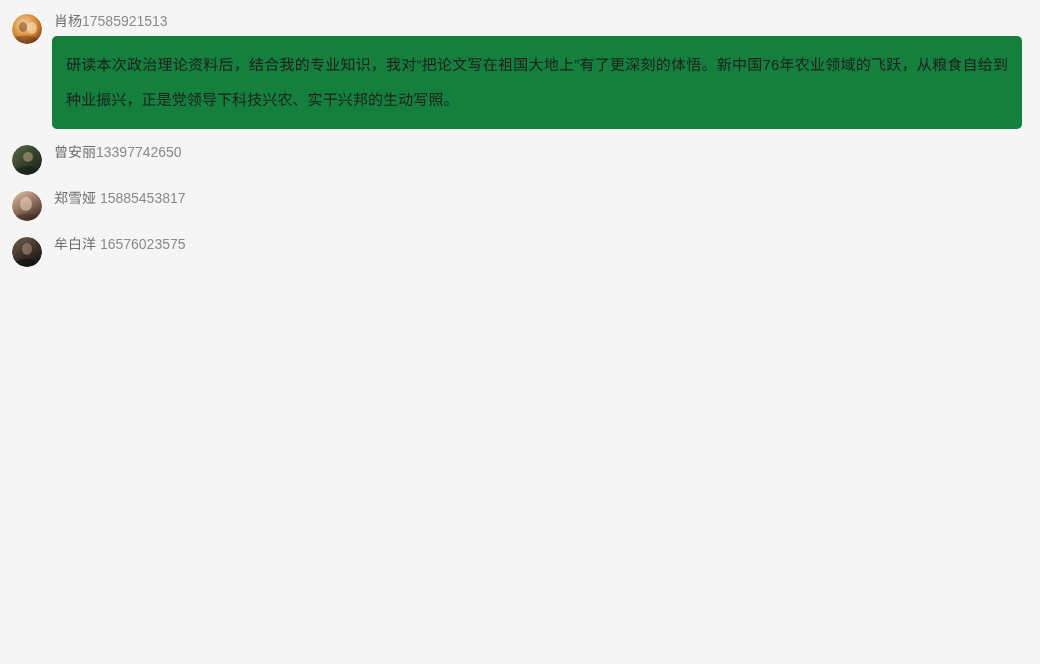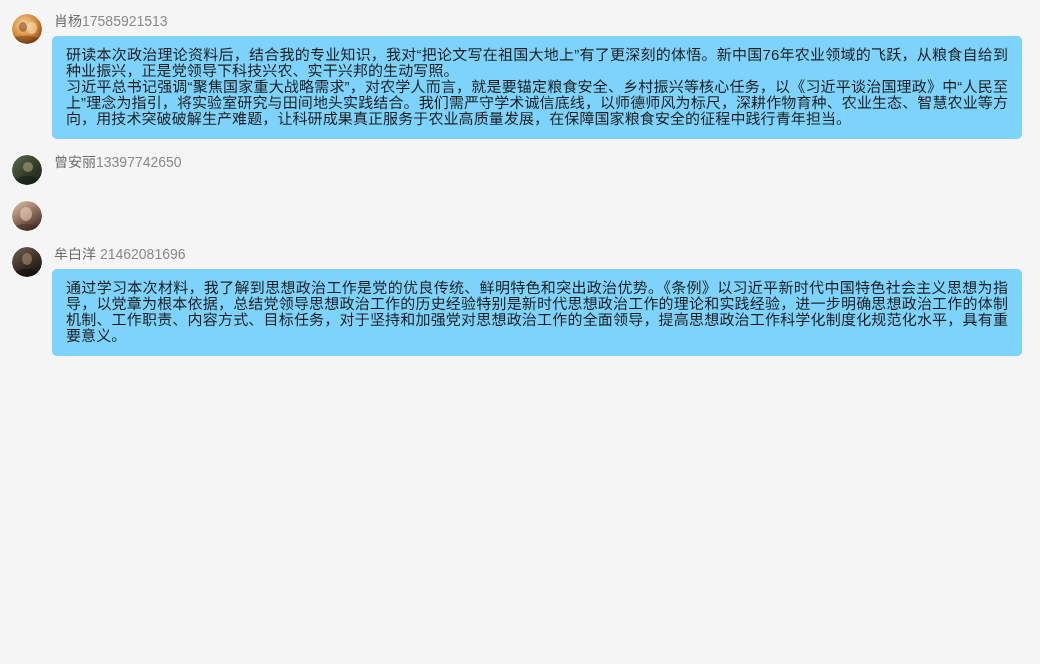--- a/index.html
+++ b/index.html
@@ -45,26 +45,26 @@
     color: #8a8a8a;
     margin: 0 0 6px 2px;
     white-space: nowrap;
     overflow: hidden;
     text-overflow: ellipsis;
   }
   .meta .name {
     color: #6f6f6f;
   }
   .bubble {
-    background: #7dd3fc;
+    background: #15803d;
     border-radius: 5px;
     padding: 11px 14px 12px 14px;
     box-shadow: 0 0 0 1px rgba(0,0,0,0.015);
     font-size: 15px;
-    line-height: 16px;
+    line-height: 35px;
     color: #1f1f1f;
     letter-spacing: 0.1px;
     text-align: justify;
   }
   .bubble p {
     margin: 0;
   }
   .bubble p + p {
     margin-top: 0;
   }
@@ -90,21 +90,20 @@
         <ellipse cx="20" cy="14" rx="5" ry="6" fill="#fbe6c0" opacity="0.55"></ellipse>
         <path d="M0 24 Q15 18 30 26 L30 30 L0 30 Z" fill="#3f1d08" opacity="0.35"></path>
       </svg>
     </div>
     <div class="post-body">
       <div class="meta">
         <span class="name">肖杨</span><span class="uid">17585921513</span>
       </div>
       <div class="bubble">
         <p>研读本次政治理论资料后，结合我的专业知识，我对“把论文写在祖国大地上”有了更深刻的体悟。新中国76年农业领域的飞跃，从粮食自给到种业振兴，正是党领导下科技兴农、实干兴邦的生动写照。</p>
-        <p>习近平总书记强调“聚焦国家重大战略需求”，对农学人而言，就是要锚定粮食安全、乡村振兴等核心任务，以《习近平谈治国理政》中“人民至上”理念为指引，将实验室研究与田间地头实践结合。我们需严守学术诚信底线，以师德师风为标尺，深耕作物育种、农业生态、智慧农业等方向，用技术突破破解生产难题，让科研成果真正服务于农业高质量发展，在保障国家粮食安全的征程中践行青年担当。</p>
       </div>
     </div>
   </div>
 
   <div class="post">
     <div class="avatar">
       <svg viewBox="0 0 30 30" aria-hidden="true">
         <defs>
           <linearGradient id="g2" x1="0" y1="0" x2="1" y2="1">
             <stop offset="0%" stop-color="#5b6b4a"></stop>
@@ -133,41 +132,41 @@
             <stop offset="50%" stop-color="#9b7a66"></stop>
             <stop offset="100%" stop-color="#4b3328"></stop>
           </linearGradient>
         </defs>
         <circle cx="15" cy="15" r="15" fill="url(#g3)"></circle>
         <ellipse cx="14" cy="13" rx="6" ry="7" fill="#f1d9c7" opacity="0.55"></ellipse>
         <path d="M1 26 Q15 19 29 27 L29 30 L1 30 Z" fill="#3a281f" opacity="0.45"></path>
       </svg>
     </div>
     <div class="post-body">
+      <div class="meta">
+        <span class="name">郑雪娅</span> <span class="uid">15885453817</span>
+      </div>
     </div>
   </div>
 
   <div class="post">
     <div class="avatar">
       <svg viewBox="0 0 30 30" aria-hidden="true">
         <defs>
           <linearGradient id="g4" x1="0.2" y1="0" x2="0.8" y2="1">
             <stop offset="0%" stop-color="#6b5a4a"></stop>
             <stop offset="55%" stop-color="#3a2f27"></stop>
             <stop offset="100%" stop-color="#14100d"></stop>
           </linearGradient>
         </defs>
         <circle cx="15" cy="15" r="15" fill="url(#g4)"></circle>
         <ellipse cx="15" cy="12" rx="5" ry="6" fill="#c9a98c" opacity="0.45"></ellipse>
         <path d="M2 25 Q15 18 28 26 L28 30 L2 30 Z" fill="#0d0b09" opacity="0.5"></path>
       </svg>
     </div>
     <div class="post-body">
       <div class="meta">
-        <span class="name">牟白洋</span> <span class="uid">21462081696</span>
-      </div>
-      <div class="bubble">
-        <p>通过学习本次材料，我了解到思想政治工作是党的优良传统、鲜明特色和突出政治优势。《条例》以习近平新时代中国特色社会主义思想为指导，以党章为根本依据，总结党领导思想政治工作的历史经验特别是新时代思想政治工作的理论和实践经验，进一步明确思想政治工作的体制机制、工作职责、内容方式、目标任务，对于坚持和加强党对思想政治工作的全面领导，提高思想政治工作科学化制度化规范化水平，具有重要意义。</p>
+        <span class="name">牟白洋</span> <span class="uid">16576023575</span>
       </div>
     </div>
   </div>
 
 </div>
 
 </body></html>

